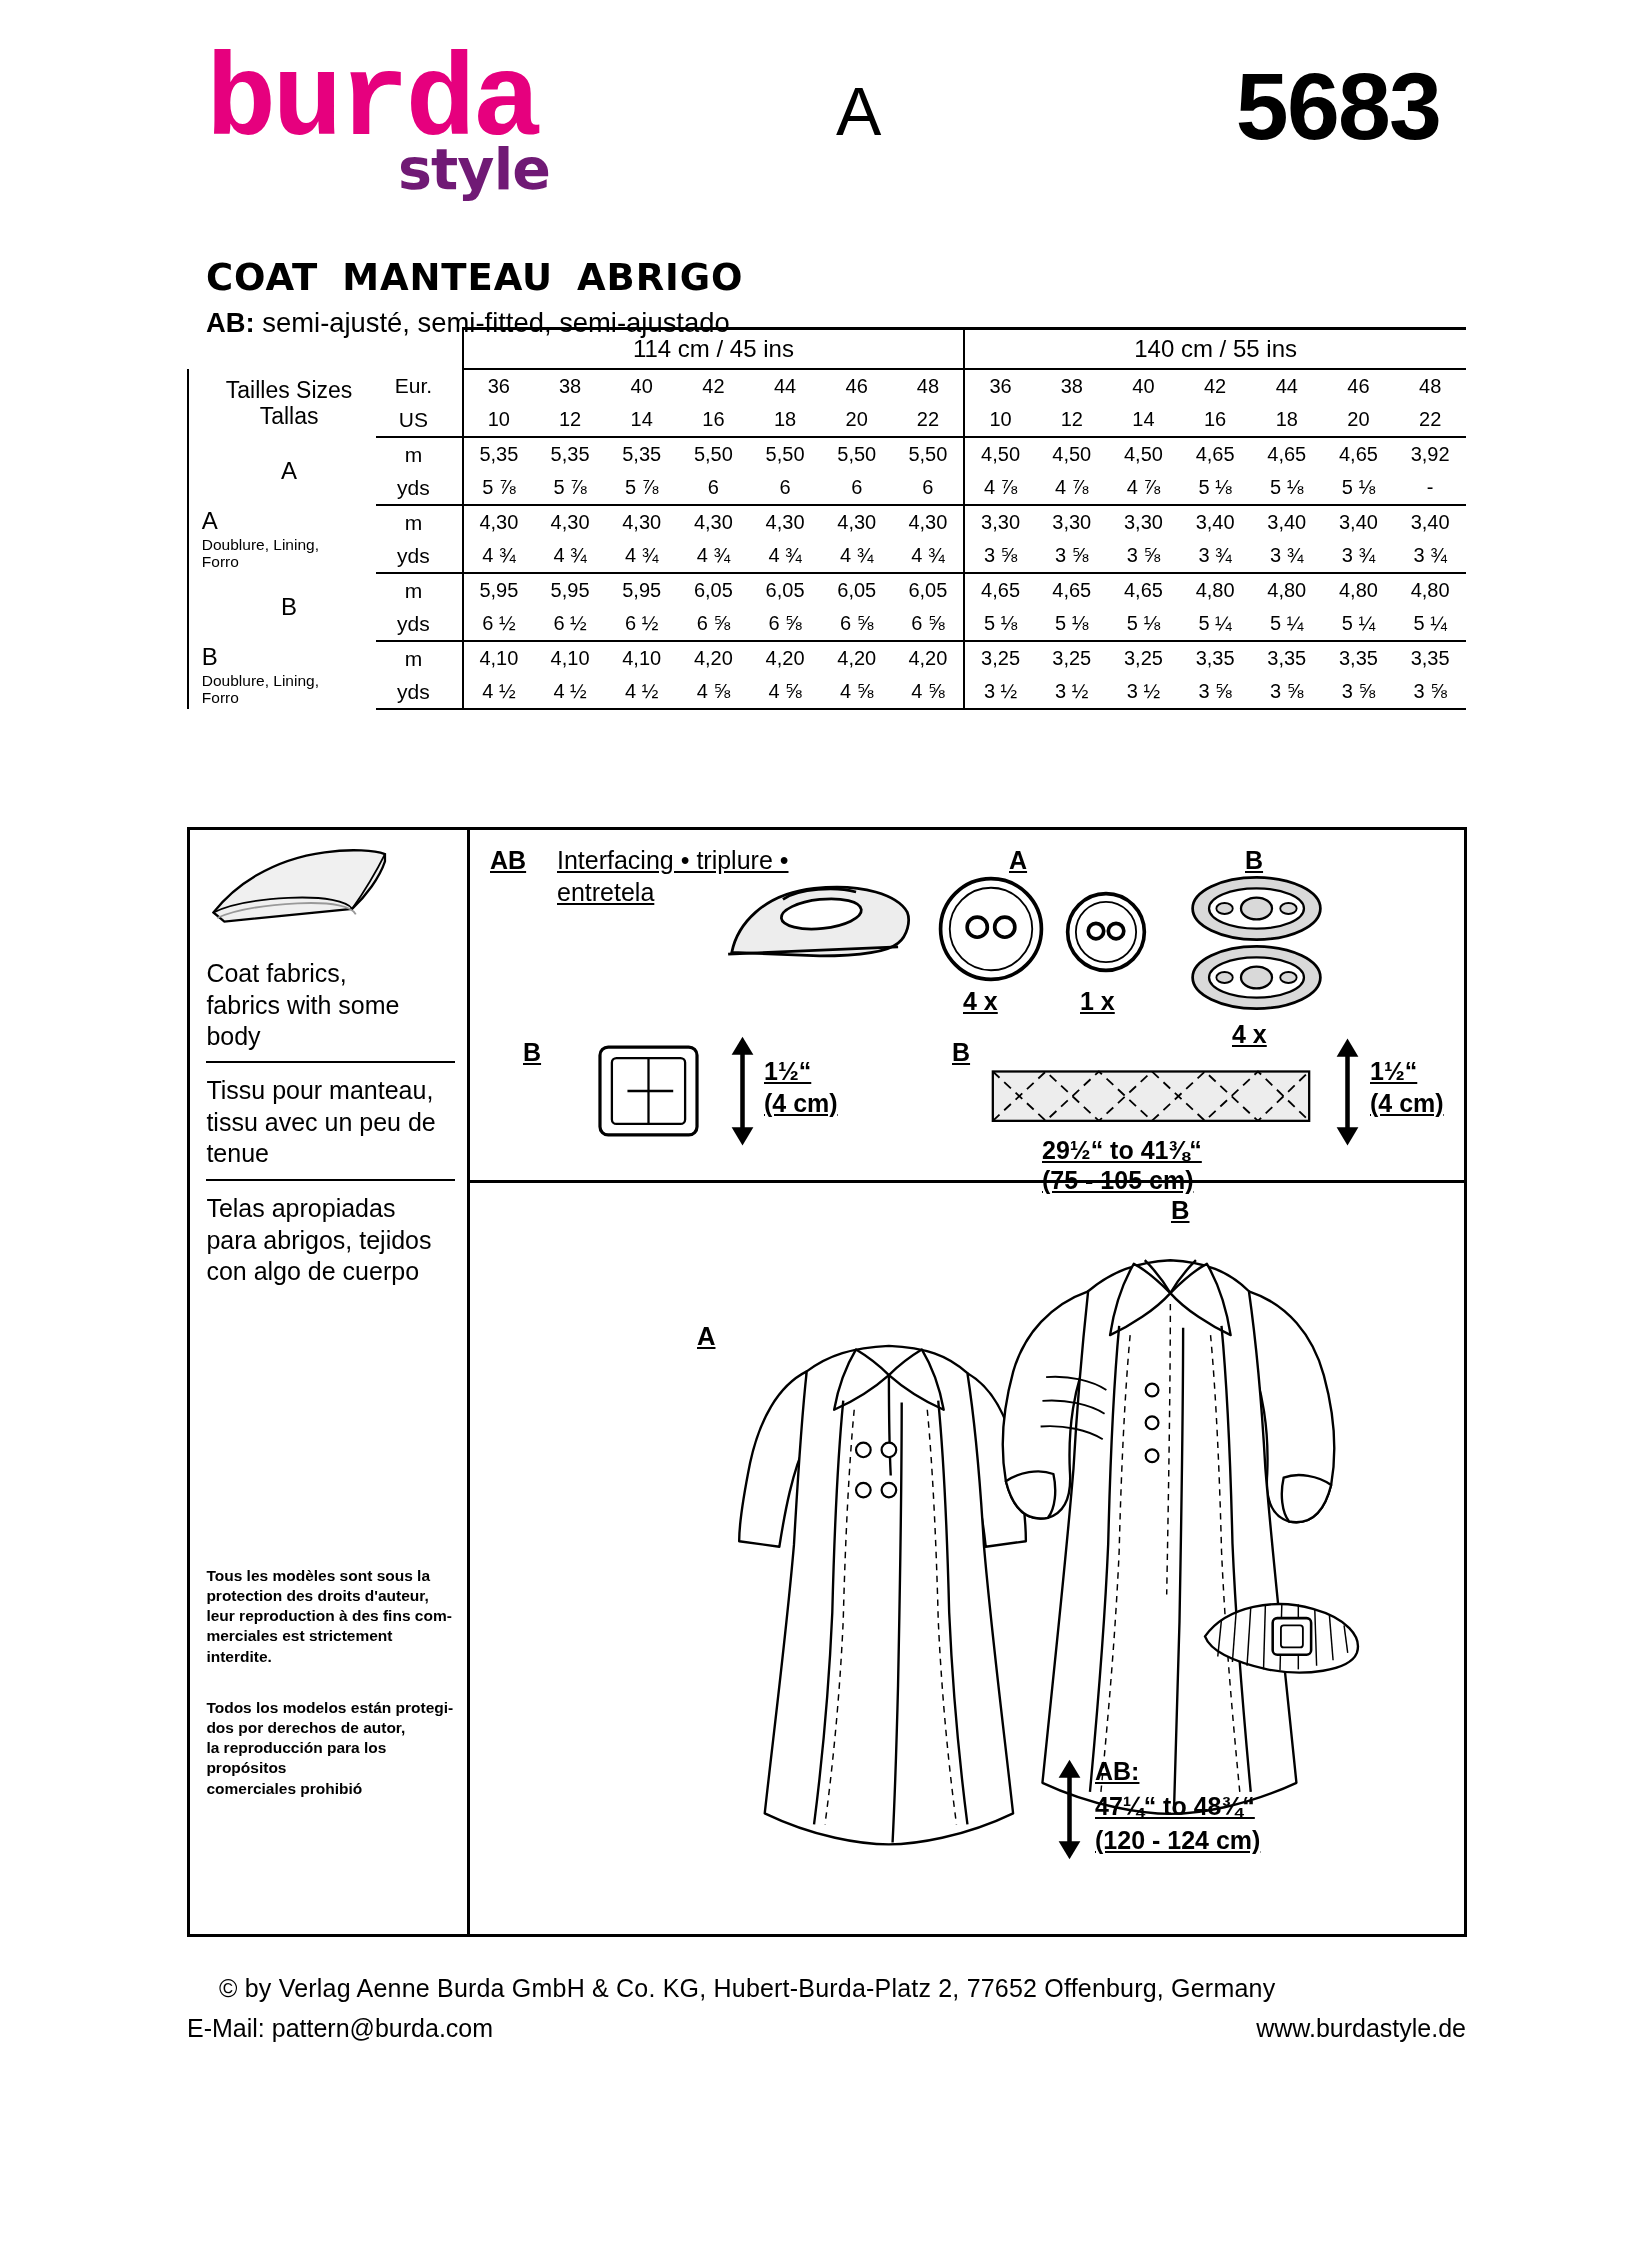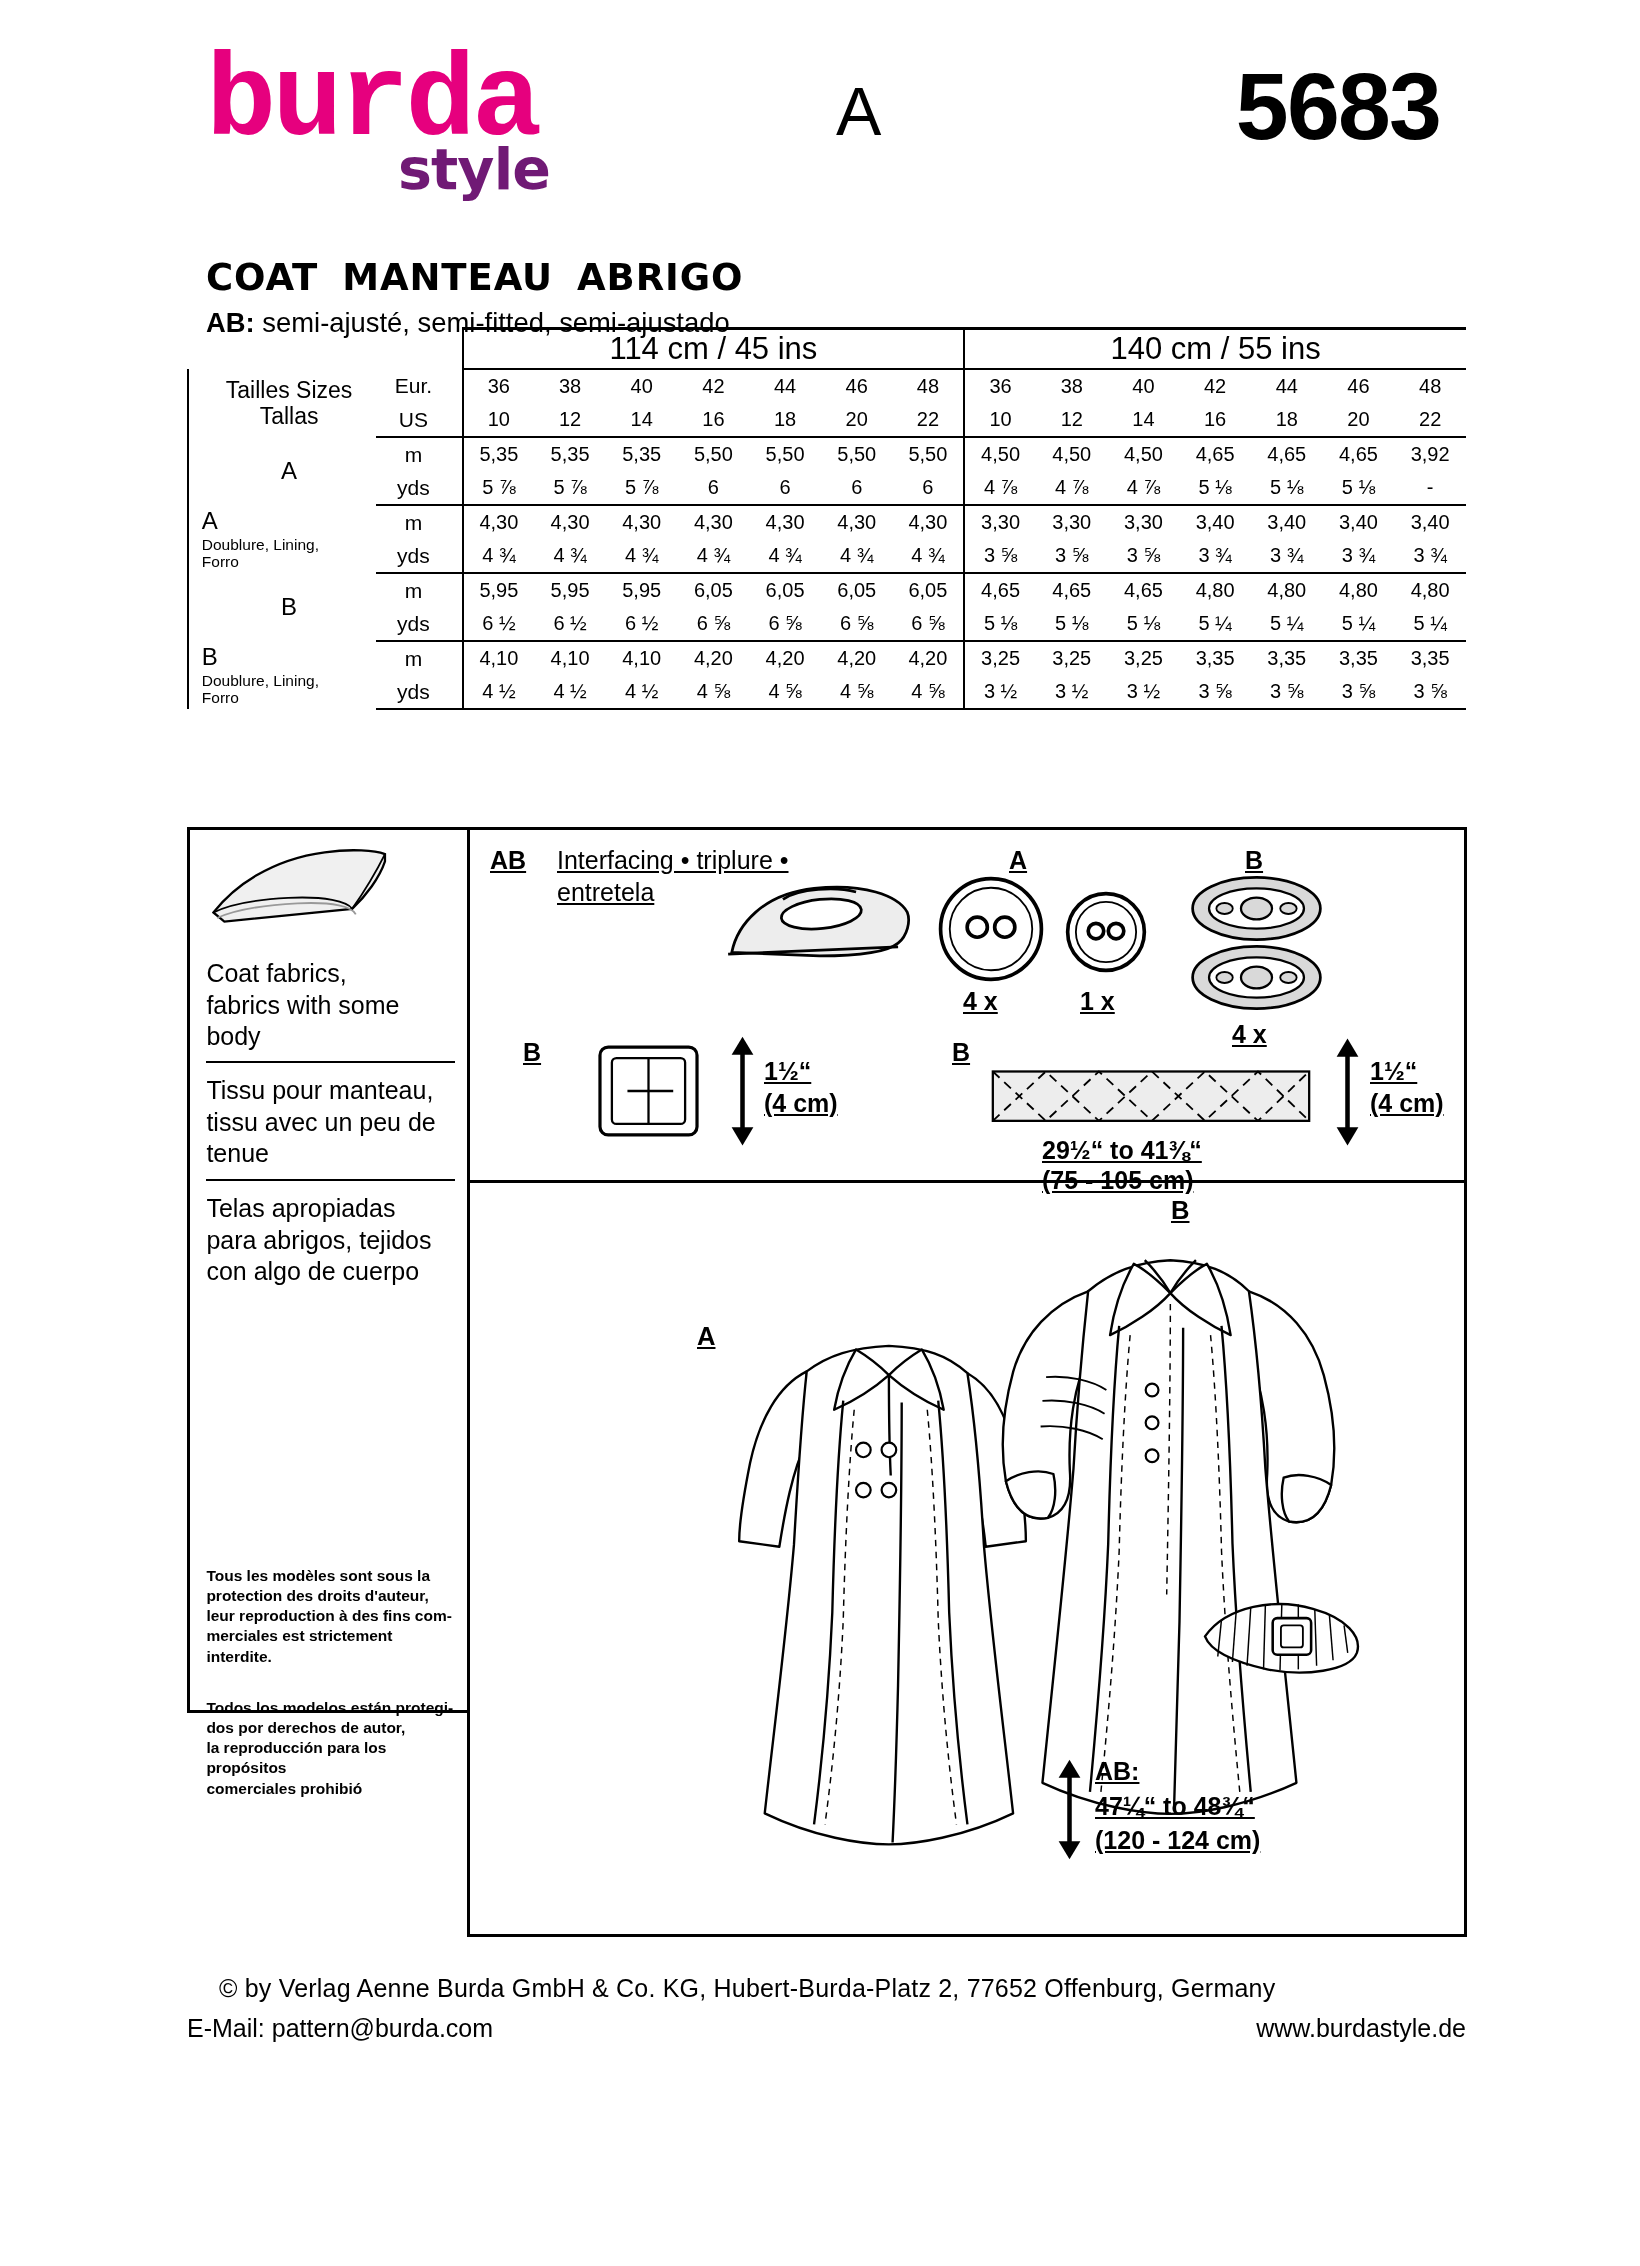--- a/index.html
+++ b/index.html
@@ -106,21 +106,21 @@
   }
   table.yardage td, table.yardage th {
     padding: 0;
     text-align: center;
     vertical-align: middle;
     font-weight: normal;
   }
   .tbl-top-line td { border-top: 3.7px solid #000; }
   .grp-hdr {
     font-weight: bold;
-    font-size: 31px;
+    font-size: 24px;
     height: 38px;
     border-bottom: 2.7px solid #000;
   }
   .lbl-col {
     text-align: left;
     padding-left: 12.8px !important;
     font-size: 23px;
   }
   .unit-col {
     text-align: right;
@@ -153,21 +153,21 @@
     position: absolute;
     left: 187px;
     top: 827px;
     width: 1279px;
     height: 1110px;
   }
   .panel-left {
     position: absolute;
     left: 0; top: 0;
     width: 283px;
-    height: 886px;
+    height: 1110px;
     border: 3.7px solid #000;
     border-right: 3.7px solid #000;
     box-sizing: border-box;
   }
   .panel-right-top {
     position: absolute;
     left: 280px; top: 0;
     width: 1000px;
     height: 356px;
     border: 3.7px solid #000;

